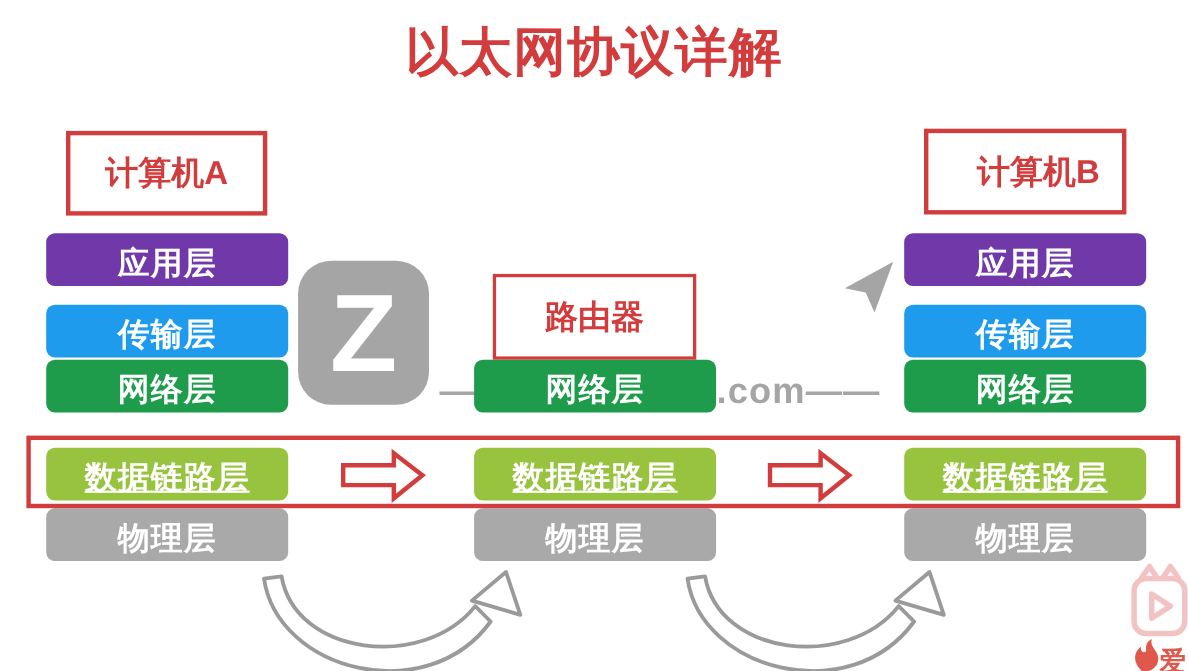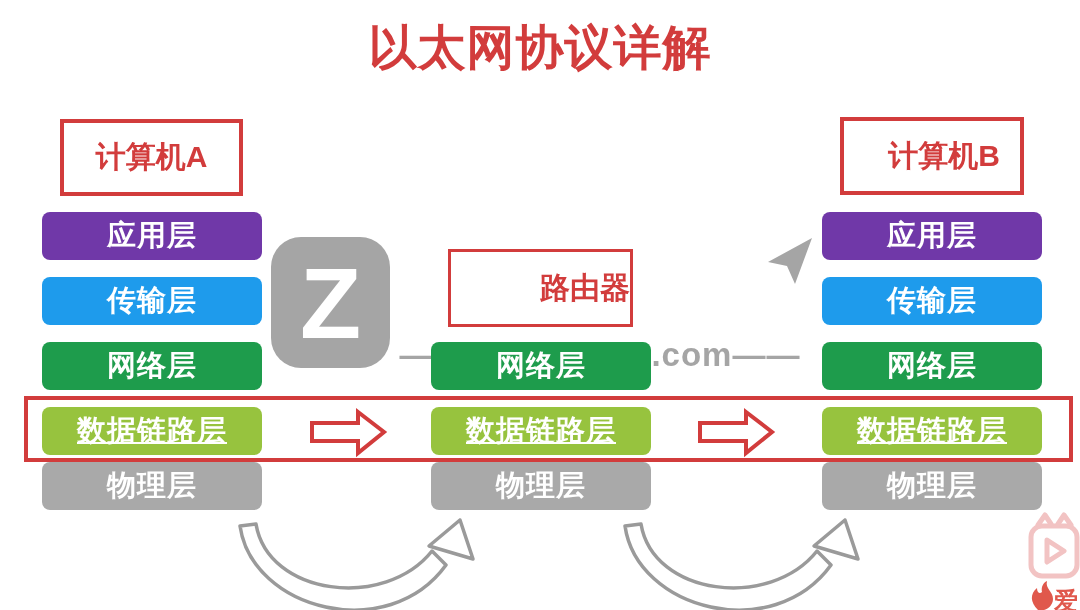--- a/index.html
+++ b/index.html
@@ -8,29 +8,29 @@
 
   
   .title{position:absolute;left:0;top:16px;width:1080px;text-align:center;
          font-size:48px;font-weight:bold;color:var(--red);letter-spacing:1px;z-index:6;}
 
   
   .name-box{position:absolute;border:4px solid var(--red);color:var(--red);
             display:flex;align-items:center;justify-content:center;
             font-size:30px;font-weight:bold;background:transparent;z-index:6;box-sizing:border-box;margin-top:12px;}
   .name-a{left:60px;top:107px;width:183px;height:77px;}
-  .name-r{left:448px;top:237px;width:185px;height:78px;border-width:3px;justify-content:flex-end;}
+  .name-r{left:448px;top:237px;width:185px;height:78px;border-width:3px;}
   .name-b{left:840px;top:105px;width:184px;height:78px;padding-left:24px;}
 
   
   .layer-box{position:absolute;width:220px;height:48px;border-radius:8px;
-             display:flex;align-items:center;justify-content:center;
+             display:flex;align-items:flex-end;justify-content:center;
              color:#ffffff;font-size:29px;font-weight:bold;z-index:2;letter-spacing:1px;}
   .colA{left:42px;} .colR{left:431px;} .colB{left:822px;}
-  .row0{top:212px;} .row1{top:277px;} .row2{top:342px;} .row3{top:407px;text-decoration:underline;} .row4{top:462px;font-family:Liberation Mono, monospace;}
+  .row0{top:212px;} .row1{top:277px;} .row2{top:327px;} .row3{top:407px;text-decoration:underline;} .row4{top:462px;font-family:Liberation Mono, monospace;}
 
   
   .highlight-rect{position:absolute;left:24px;top:396px;width:1049px;height:66px;
                   border:4px solid var(--red);box-sizing:border-box;z-index:5;pointer-events:none;}
 
   
   .wm{position:absolute;z-index:1;color:var(--wm);}
   .wm-logo{left:271px;top:237px;width:119px;height:131px;border-radius:30px;
            background:var(--wm);display:flex;align-items:center;justify-content:center;}
   .wm-logo span{color:#ffffff;font-size:100px;font-weight:bold;line-height:1;}

